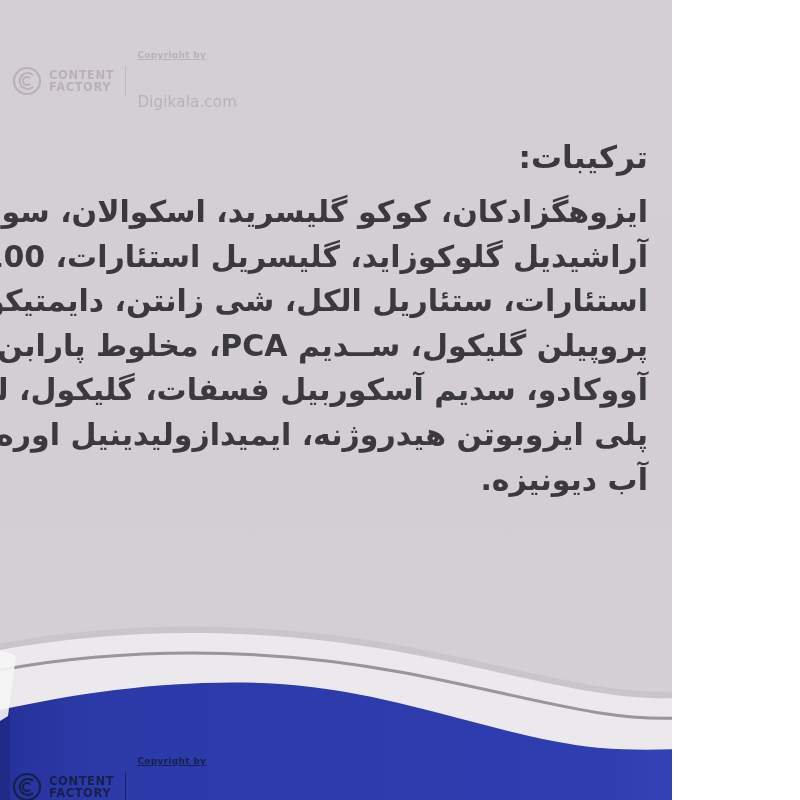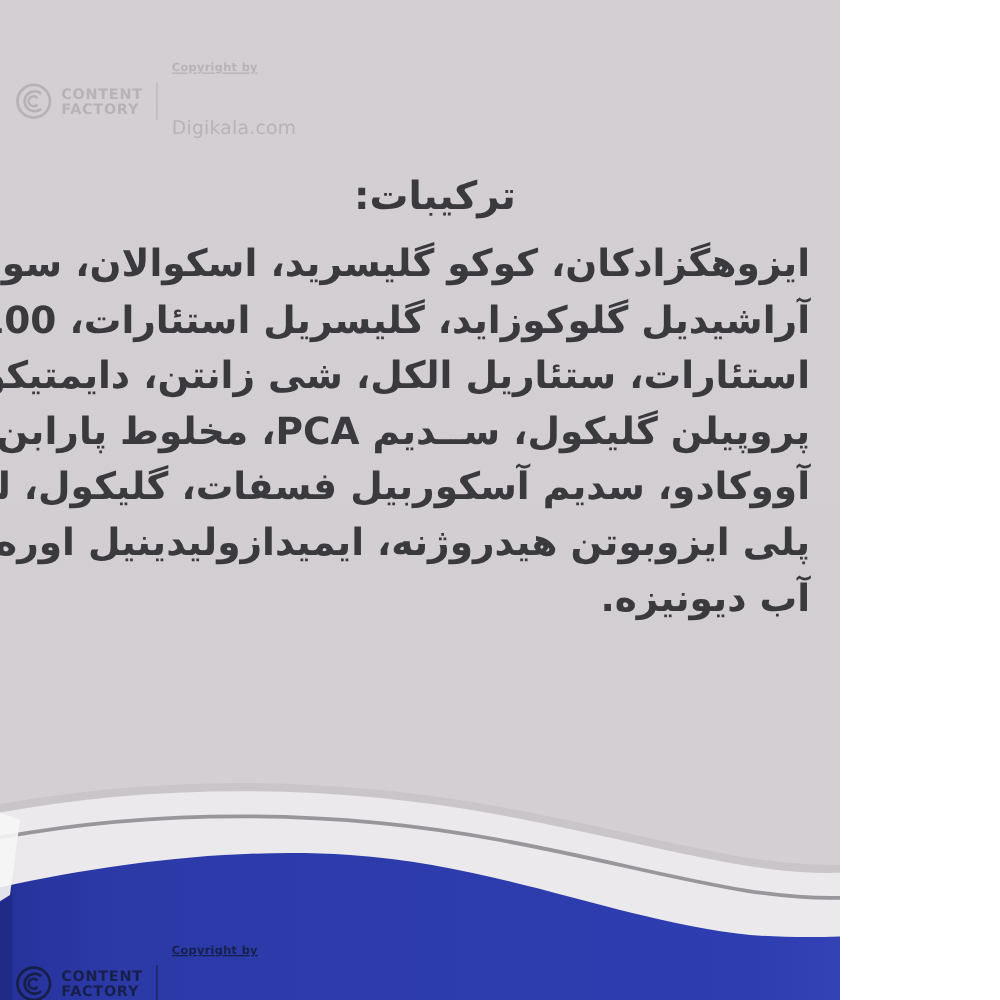--- a/index.html
+++ b/index.html
@@ -13,21 +13,21 @@
     background:linear-gradient(180deg,#d4cfd3 0%,#d3ced2 55%,#d5d0d4 100%);
     overflow:hidden;
   }
   
   .ingredients{
     position:absolute;top:138px;left:48px;right:24px;
     direction:rtl;
     color:#3a393d;
   }
   .ing-title{
-    font-size:31px;font-weight:700;text-align:center;
+    font-size:31px;font-weight:700;text-align:right;
     line-height:38px;margin-bottom:14px;
     letter-spacing:0;
   }
   .ing-line{
     font-size:30px;font-weight:700;
     line-height:44.6px;white-space:nowrap;
     text-align:justify;text-align-last:justify;
     -moz-text-align-last:justify;
   }
   .ing-line.last{text-align-last:right;-moz-text-align-last:right;white-space:normal;}

